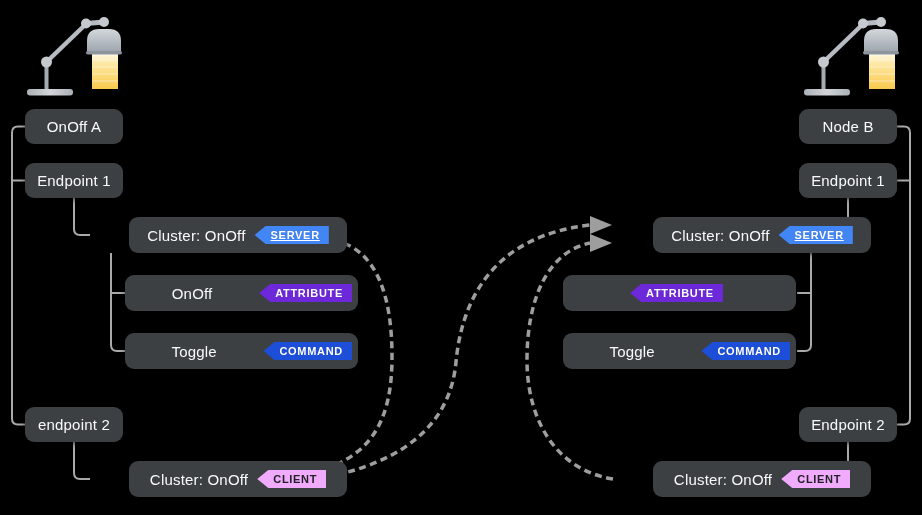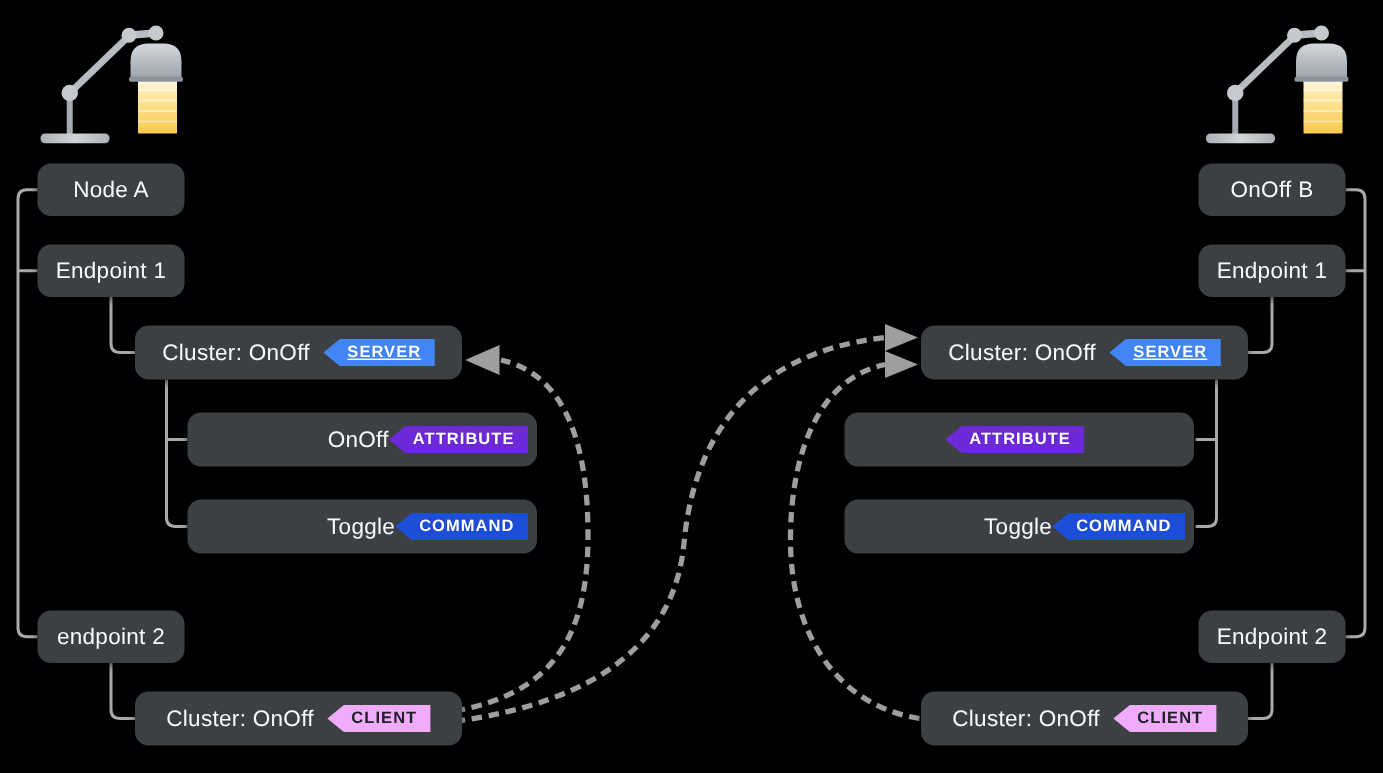--- a/index.html
+++ b/index.html
@@ -8,23 +8,23 @@
     font-family:"Liberation Sans","DejaVu Sans",sans-serif;
   }
   .canvas svg{position:absolute;left:0;top:0;}
   .box{
     position:absolute;height:36px;background:#3c4043;border-radius:9px;
     display:flex;align-items:center;justify-content:center;
     color:#f8f9fa;font-size:15px;font-weight:500;letter-spacing:.2px;
     box-shadow:0 2px 4px rgba(0,0,0,.55);box-sizing:border-box;z-index:2;
   }
   .small{height:35px;}
-  .cluster{gap:9px;padding:0 8px;}
+  .cluster{gap:9px;padding:0 8px;margin-left:39px;}
   .row{padding:0 6px 0 0;}
-  .row .lbl{flex:1;text-align:right;}
+  .row .lbl{flex:1;text-align:center;}
   .badge{
     font-size:11px;font-weight:700;letter-spacing:.7px;color:#fff;
     padding:3.5px 9px 3.5px 16px;line-height:11px;white-space:nowrap;
     clip-path:polygon(11px 0,100% 0,100% 100%,11px 100%,0 50%);
     text-shadow:0 0 1px rgba(0,0,0,.2);
   }
   .badge.server{background:#4285f4;text-decoration:underline;}
   .badge.attribute{background:#6d28d9;}
   .badge.command{background:#1d4ed8;}
   .badge.client{background:#f0abfc;color:#202124;text-shadow:none;}
@@ -100,21 +100,21 @@
       <path d="M 613 479 C 556 470, 527 420, 527 360 C 527 300, 547 252, 590 243"></path>
     </g>
     <g fill="#9e9e9e">
       <polygon points="310,240 333,230 333,250"></polygon>
       <polygon points="612,225 590,216 590,234"></polygon>
       <polygon points="612,243 590,234 590,252"></polygon>
     </g>
   </svg>
 
   <div class="box small" style="left:25px;top:109px;width:98px">
-    <span>Node A</span>
+    <span>OnOff A</span>
   </div>
   <div class="box small" style="left:25px;top:163px;width:98px">
     <span>Endpoint 1</span>
   </div>
   <div class="box cluster" style="left:90px;top:217px;width:218px">
     <span>Cluster: OnOff</span>
     <span class="badge server">SERVER</span>
   </div>
   <div class="box row" style="left:125px;top:275px;width:233px">
     <span class="lbl">OnOff</span>
@@ -126,21 +126,21 @@
   </div>
   <div class="box small" style="left:25px;top:407px;width:98px">
     <span>endpoint 2</span>
   </div>
   <div class="box cluster" style="left:90px;top:461px;width:218px">
     <span>Cluster: OnOff</span>
     <span class="badge client">CLIENT</span>
   </div>
 
   <div class="box small" style="left:799px;top:109px;width:98px">
-    <span>OnOff B</span>
+    <span>Node B</span>
   </div>
   <div class="box small" style="left:799px;top:163px;width:98px">
     <span>Endpoint 1</span>
   </div>
   <div class="box cluster" style="left:614px;top:217px;width:218px">
     <span>Cluster: OnOff</span>
     <span class="badge server">SERVER</span>
   </div>
   <div class="box row" style="left:563px;top:275px;width:233px">
     <span class="badge attribute">ATTRIBUTE</span>

